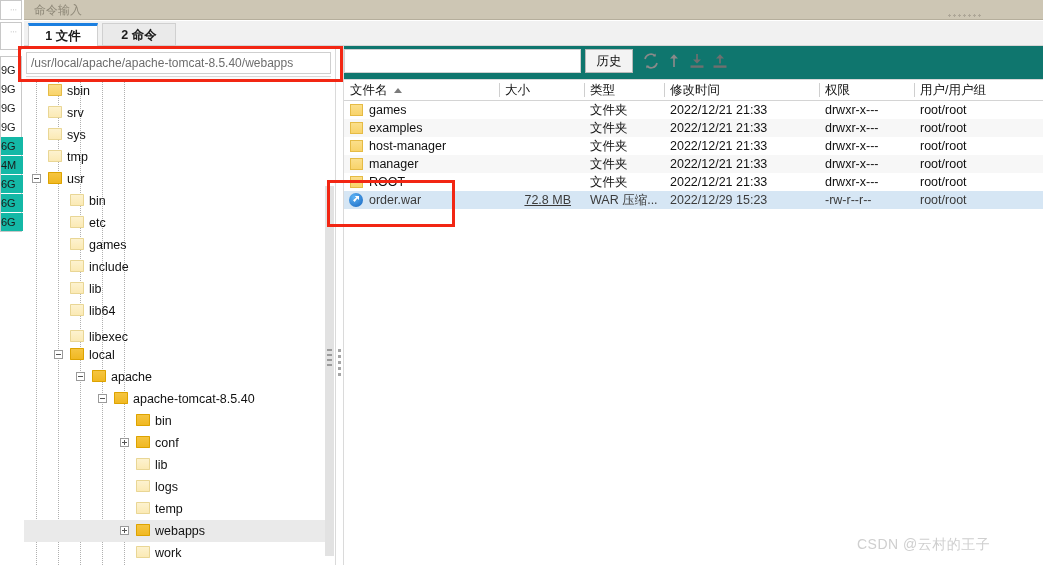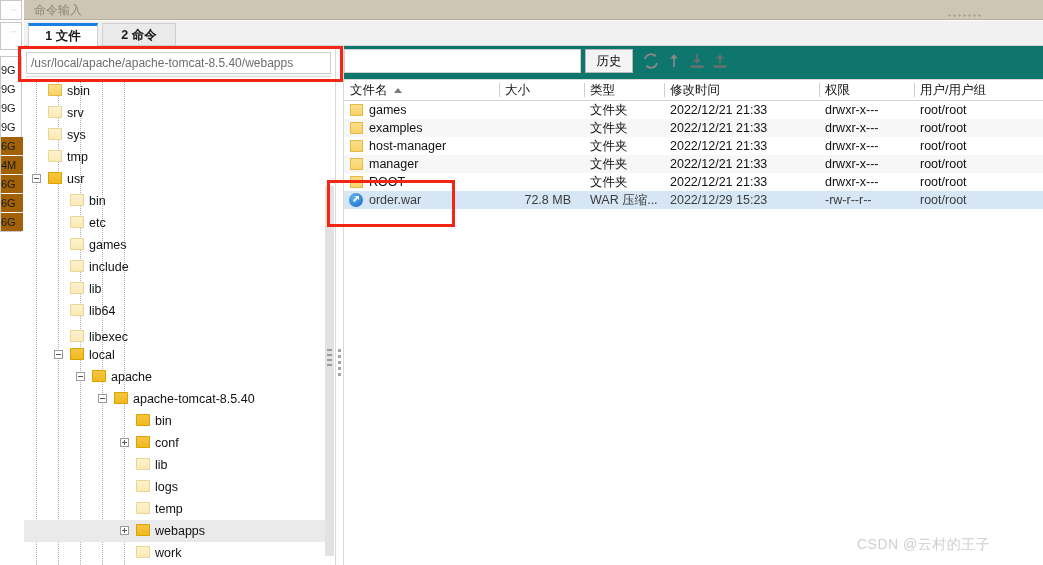--- a/index.html
+++ b/index.html
@@ -11,21 +11,21 @@
   }
   
   #left-clip{position:absolute;left:0;top:0;width:24px;height:565px;background:#ffffff;}
   #left-clip .lc-box{position:absolute;left:0;width:22px;border:1px solid #c8c8c8;background:#fff;box-sizing:border-box;}
   #lc-top{top:0px;height:20px;}
   #lc-top2{top:22px;height:28px;}
   #lc-list{top:56px;height:176px;}
   #left-clip .dots{position:absolute;right:3px;top:5px;font-size:7px;color:#999;letter-spacing:1px;}
   #left-clip .sz{position:absolute;left:0;width:22px;height:18px;line-height:18px;
      font-size:11px;color:#1a1a1a;text-align:left;overflow:hidden;white-space:nowrap;}
-  #left-clip .sz.hl{background:#a16207;}
+  #left-clip .sz.hl{background:#14b8a6;}
 
   
   #cmdbar{position:absolute;left:24px;top:0;width:1019px;height:20px;background:#cdc6b4;
     border-bottom:1px solid #b5ae9c;box-sizing:border-box;}
   #cmdbar .cmd-input{position:absolute;left:10px;top:1px;width:985px;height:18px;line-height:18px;
     color:#8e8878;font-size:12px;}
   #cmdbar .grip{position:absolute;right:60px;top:13px;width:36px;height:5px;
     background-image:radial-gradient(#a9a294 35%,transparent 36%);
     background-size:5px 5px;opacity:.9;}
 
@@ -380,21 +380,21 @@
           <span class="rowlbl">ROOT</span>
           <span class="c r" style="left: 155px; width: 72px; padding-left: 0px;"></span>
           <span class="c" style="left: 240px; width: 72px; padding-left: 6px;">文件夹</span>
           <span class="c" style="left: 320px; width: 147px; padding-left: 6px;">2022/12/21 21:33</span>
           <span class="c" style="left: 475px; width: 87px; padding-left: 6px;">drwxr-x---</span>
           <span class="c" style="left: 570px; width: 117px; padding-left: 6px;">root/root</span>
         </div>
         <div class="frow sel" style="top: 90px;">
           <span class="warico"></span>
           <span class="rowlbl">order.war</span>
-          <span class="c r" style="left: 155px; width: 72px; padding-left: 0px;">72.8 MB</span>
+          <span class="c r" style="left: 155px; width: 72px; padding-left: 0px; text-decoration: underline;">72.8 MB</span>
           <span class="c" style="left: 240px; width: 72px; padding-left: 6px;">WAR 压缩...</span>
           <span class="c" style="left: 320px; width: 147px; padding-left: 6px;">2022/12/29 15:23</span>
           <span class="c" style="left: 475px; width: 87px; padding-left: 6px;">-rw-r--r--</span>
           <span class="c" style="left: 570px; width: 117px; padding-left: 6px;">root/root</span>
         </div>
       </div>
   </div>
 </div>
 
 <div class="redbox" id="red-path"></div>

